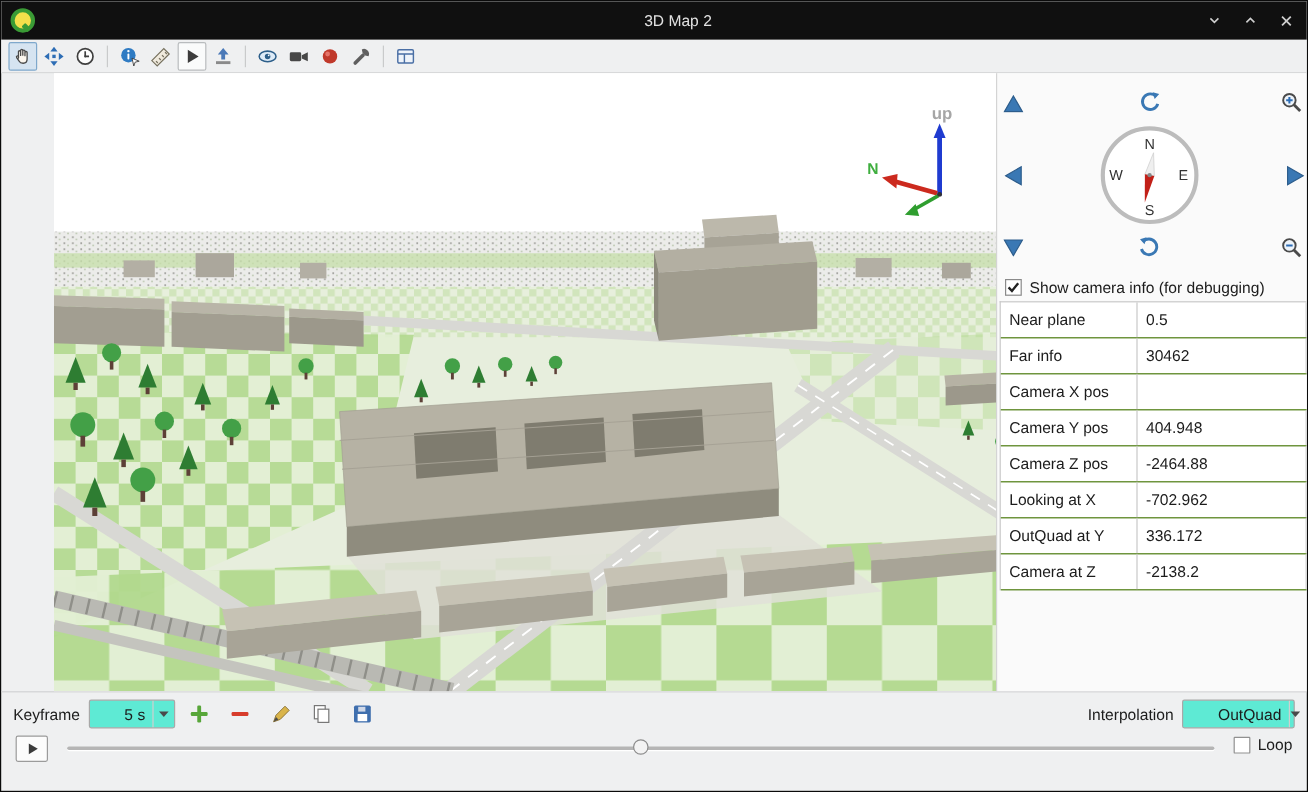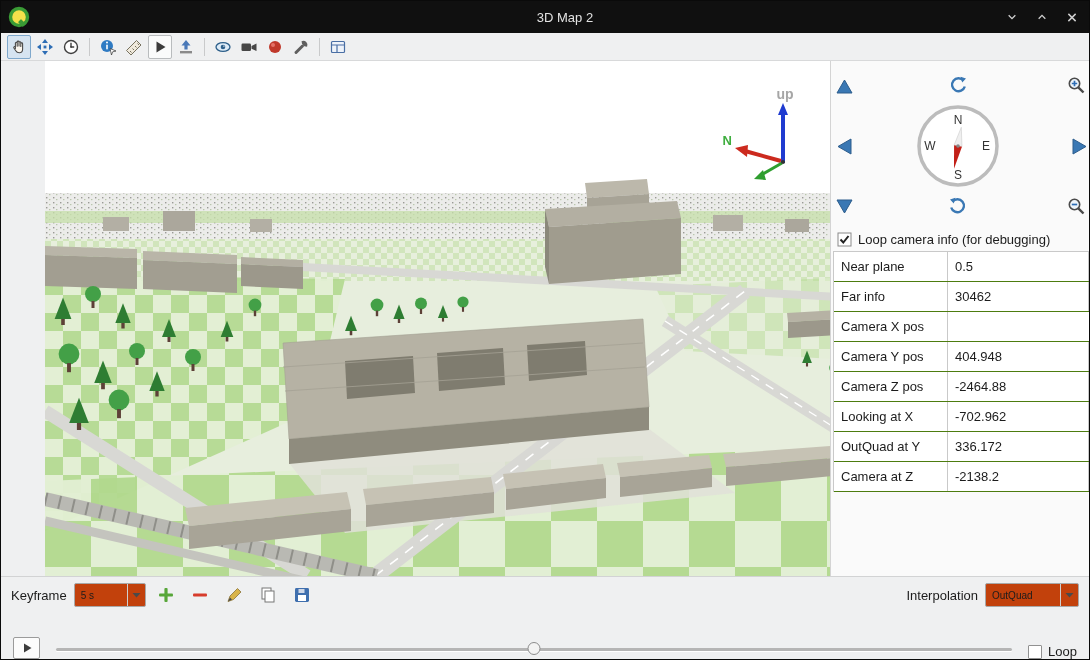--- a/index.html
+++ b/index.html
@@ -27,30 +27,30 @@
   .compass{position:absolute;left:82px;top:40px;width:90px;height:90px;}
   .cam-check{display:flex;align-items:center;gap:6px;height:24px;padding-left:6px;font-size:13px;color:#1c1c1c;}
   .cam-table{margin-left:2px;width:256px;background:#fff;border-top:1px solid #c9c9c9;border-left:1px solid #c9c9c9;box-sizing:border-box;}
   .trow{display:flex;height:30px;border-bottom:1px solid #4d7c0f;box-sizing:border-box;}
   .tcell{border-right:1px solid #c9c9c9;display:flex;align-items:center;padding-left:7px;font-size:13px;color:#1c1c1c;box-sizing:border-box;}
   .tcell.label{width:114px;}
   .tcell.value{flex:1;}
   
   .keyframe-bar{height:37px;display:flex;align-items:center;padding:0 10px;gap:7px;
     border-top:1px solid #d2d3d4;font-size:13px;color:#1c1c1c;box-sizing:border-box;}
-  .dropdown{height:24px;background:#c2410c;border:1px solid #a8a8a8;border-radius:2px;
-    display:flex;align-items:center;font-size:10px;color:#1c1c1c;box-sizing:border-box;}
+  .dropdown{height:24px;background:#5eead4;border:1px solid #a8a8a8;border-radius:2px;
+    display:flex;align-items:center;font-size:13px;color:#1c1c1c;box-sizing:border-box;padding-left:23px;}
   .dropdown .val{padding:0 6px;flex:1;white-space:nowrap;}
   .dropdown .arrowbox{width:17px;height:100%;display:flex;align-items:center;justify-content:center;border-left:1px solid #cfcfcf;}
   .kf-dd{width:72px;}
   .interp-dd{width:94px;}
   .icon-btn{width:27px;height:26px;display:flex;align-items:center;justify-content:center;border:none;background:transparent;padding:0;}
   .spacer{flex:1;}
   
-  .playback-bar{height:48px;display:flex;align-items:flex-end;padding:0 12px 2px 12px;box-sizing:border-box;}
+  .playback-bar{height:48px;display:flex;align-items:flex-start;padding:0 12px 2px 12px;box-sizing:border-box;}
   .play-btn{width:27px;height:22px;border:1px solid #9b9b9b;border-radius:2px;background:#fcfcfc;
     display:flex;align-items:center;justify-content:center;padding:0;}
   .slider{flex:1;position:relative;height:20px;margin:0 16px;}
   .groove{position:absolute;left:0;right:0;top:9px;height:3px;background:#b5b5b5;border-radius:2px;box-shadow:0 1px 0 #ffffff;}
   .handle{position:absolute;top:3px;left:50%;width:13px;height:13px;border-radius:50%;
     background:#f3f3f3;border:1px solid #8c8c8c;transform:translateX(-50%);box-sizing:border-box;}
   .loop{display:flex;align-items:center;gap:6px;font-size:13px;color:#1c1c1c;}
   .checkbox-empty{width:14px;height:14px;background:#fff;border:1px solid #919191;border-radius:1px;box-sizing:border-box;}
 </style>
 </head>
@@ -377,21 +377,21 @@
               <path d="M4.8 7.5 L10.2 7.5" stroke="#2d6db5" stroke-width="1.7"></path>
             </svg>
         </button>
       </div>
 
       <label class="cam-check">
         <svg width="15" height="15" viewBox="0 0 15 15">
             <rect x="1" y="1" width="13" height="13" fill="#fff" stroke="#8a8a8a"></rect>
             <path d="M3.5 7.5 L6.3 10.5 L11.5 4" fill="none" stroke="#222" stroke-width="2"></path>
           </svg>
-        <span>Loop camera info (for debugging)</span>
+        <span>Show camera info (for debugging)</span>
       </label>
 
       <div class="cam-table">
         <div class="trow">
             <div class="tcell label">Near plane</div>
             <div class="tcell value">0.5</div>
           </div>
         <div class="trow">
             <div class="tcell label">Far info</div>
             <div class="tcell value">30462</div>

